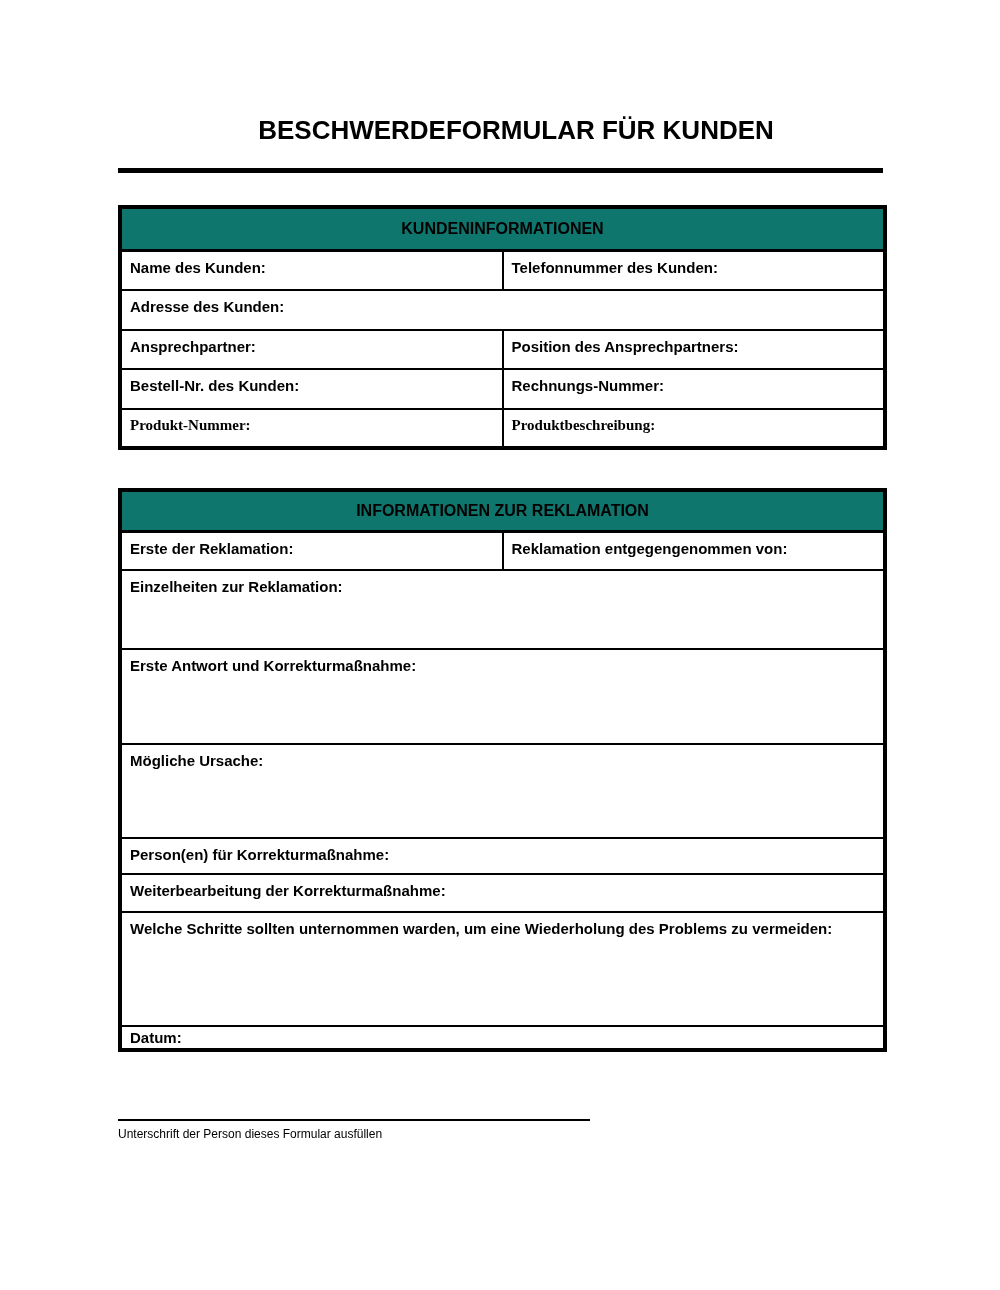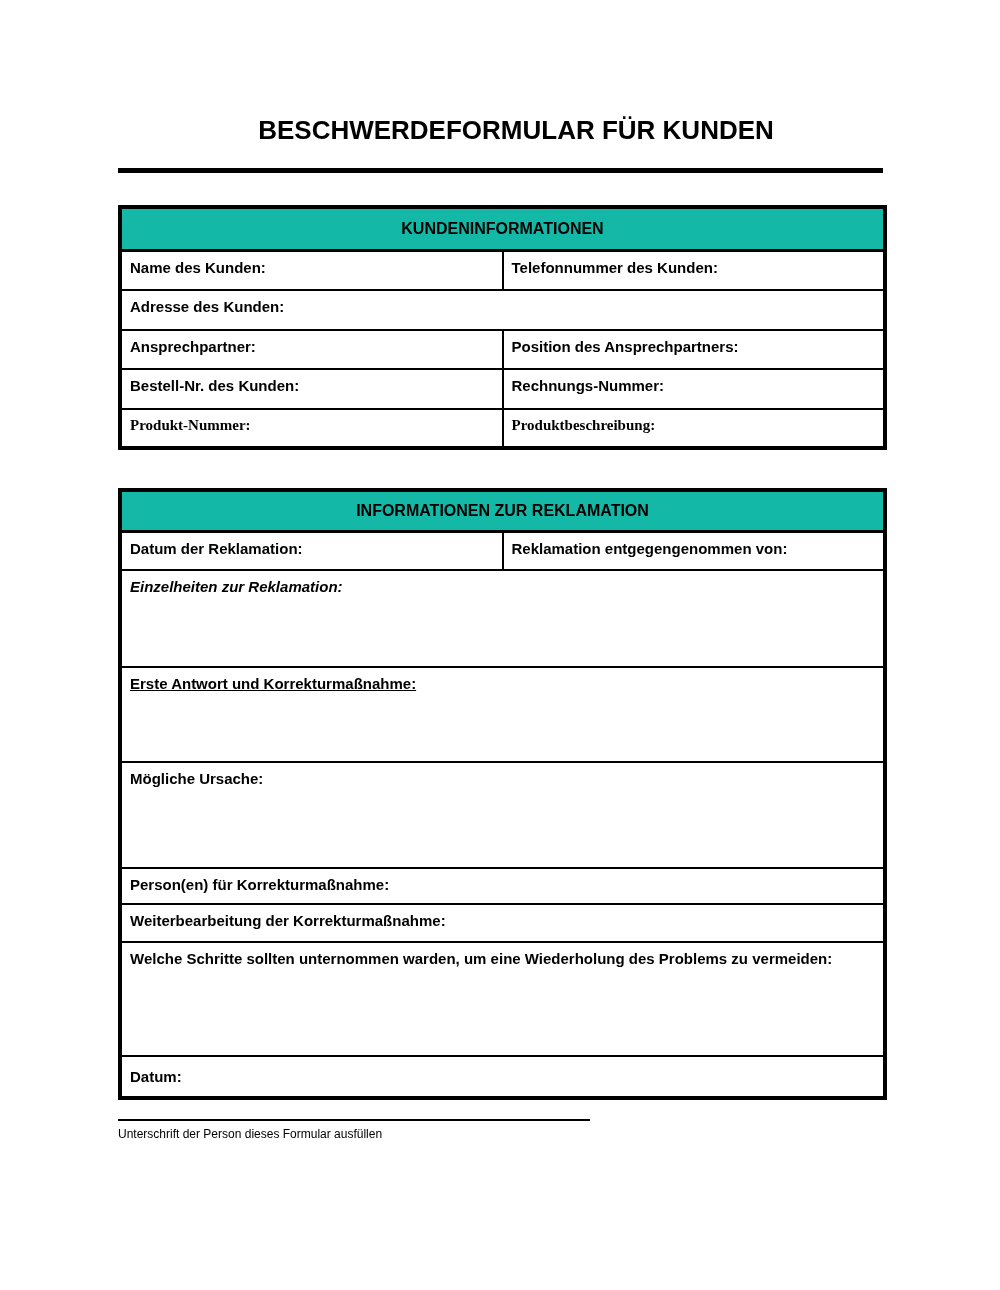--- a/index.html
+++ b/index.html
@@ -49,44 +49,44 @@
       box-sizing: border-box;
       border: 2px solid #000000;
       vertical-align: top;
       padding: 6px 16px 2px 8px;
       font-size: 15px;
       font-weight: bold;
       line-height: 19px;
       overflow: hidden;
     }
     .form-table td.section-header {
-      background: #14b8a6;
+      background: #0f766e;
       text-align: center;
       vertical-align: middle;
       font-size: 16px;
       padding: 4px 8px;
       border-bottom: 3px solid #000000;
     }
     
     #customer-table td.section-header { height: 43px; }
     #customer-table tr.r-name td        { height: 40px; }
     #customer-table tr.r-address td     { height: 40px; }
     #customer-table tr.r-contact td     { height: 39px; }
     #customer-table tr.r-order td       { height: 40px; }
     #customer-table tr.r-product td     { height: 39px; font-family: Liberation Serif, serif; }
     
     #complaint-table td.section-header  { height: 41px; }
     #complaint-table tr.r-date td       { height: 39px; }
-    #complaint-table tr.r-details td    { height: 97px; font-style: italic; }
-    #complaint-table tr.r-response td   { height: 95px; text-decoration: underline; }
-    #complaint-table tr.r-cause td      { height: 106px; }
+    #complaint-table tr.r-details td    { height: 79px; }
+    #complaint-table tr.r-response td   { height: 95px; }
+    #complaint-table tr.r-cause td      { height: 94px; }
     #complaint-table tr.r-persons td    { height: 36px; }
     #complaint-table tr.r-followup td   { height: 38px; }
     #complaint-table tr.r-prevention td { height: 114px; }
-    #complaint-table tr.r-datum td      { height: 21px; padding: 10px 8px; }
+    #complaint-table tr.r-datum td      { height: 21px; padding: 1px 8px; }
     .wrap-limit {
       display: block;
       max-width: 720px;
     }
     .signature {
       position: absolute;
       left: 118px;
       top: 1119px;
       width: 472px;
     }
@@ -169,21 +169,21 @@
         <col style="width:50%">
       </colgroup>
     <tbody>
         <tr>
       <td class="section-header" colspan="2">
         <span>INFORMATIONEN ZUR REKLAMATION</span>
       </td>
     </tr>
     <tr class="r-date">
       <td>
-        <span>Datum der Reklamation:</span>
+        <span>Erste der Reklamation:</span>
       </td>
       <td>
         <span>Reklamation entgegengenommen von:</span>
       </td>
     </tr>
     <tr class="r-details">
       <td colspan="2">
         <span>Einzelheiten zur Reklamation:</span>
       </td>
     </tr>

